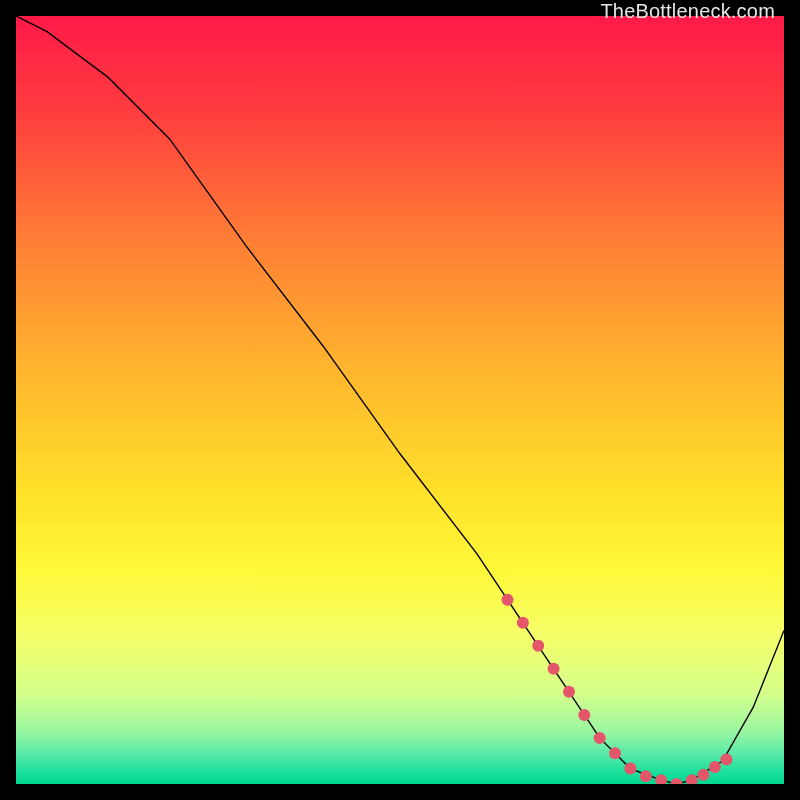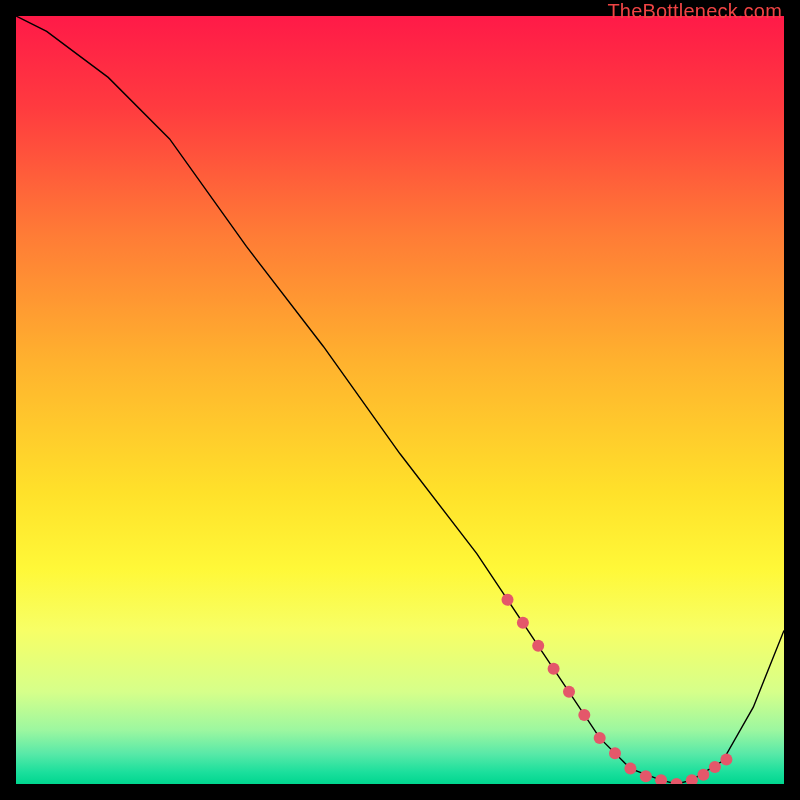--- a/index.html
+++ b/index.html
@@ -20,25 +20,25 @@
   .plot {
     position: absolute;
     left: 16px;
     top: 16px;
     width: 768px;
     height: 768px;
   }
   .watermark {
     position: absolute;
     top: 0px;
-    right: 18px;
+    right: 25px;
     font-family: Arial, Helvetica, sans-serif;
     font-size: 20px;
     font-weight: 500;
-    color: #ef4444;
+    color: #e5e5e5;
     letter-spacing: 0.2px;
     user-select: none;
   }
 </style>
 </head>
 <body>
 
 <div class="frame">
   <svg class="plot" width="768" height="768" viewBox="0 0 768 768">
     <defs>

